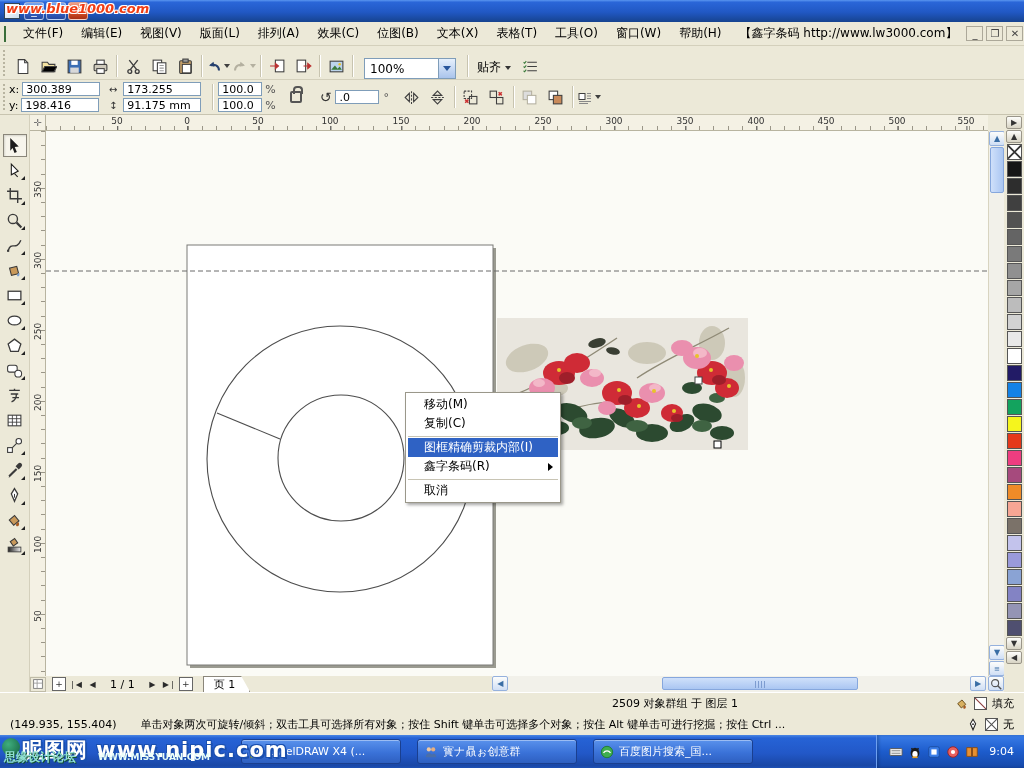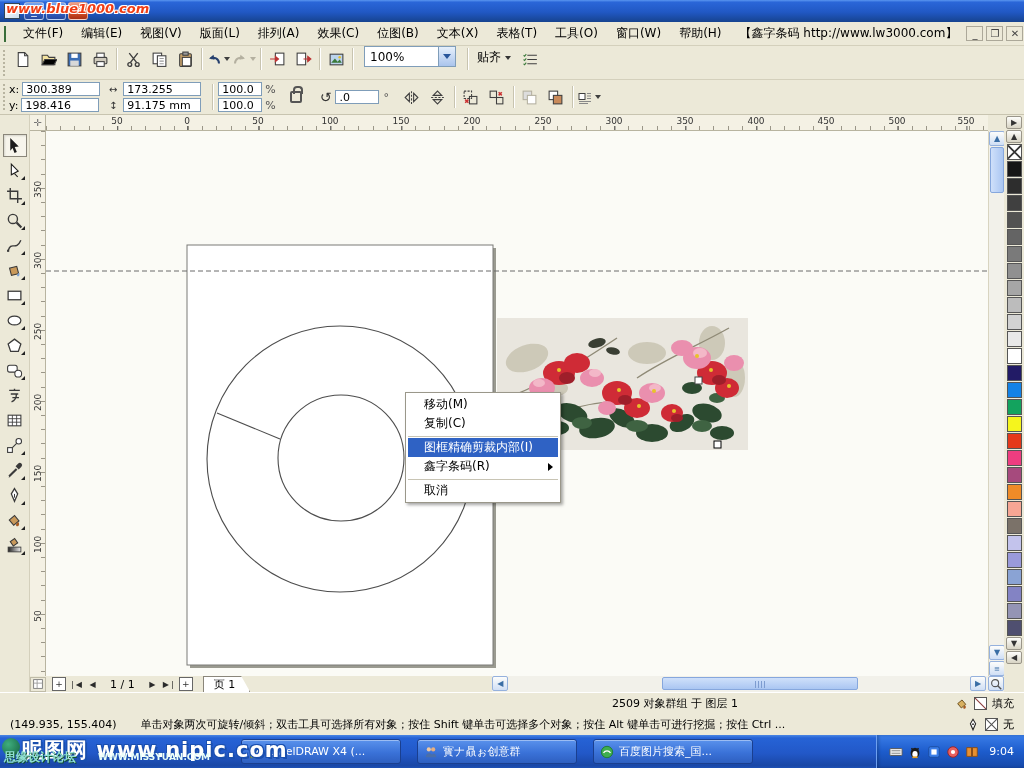--- a/index.html
+++ b/index.html
@@ -25,21 +25,21 @@
     display:flex; align-items:center; padding-left:2px; color:#000; }
   #menubar .app-ico2 { width:16px; height:16px; background:linear-gradient(135deg,#eaffea,#7ec87e); border:1px solid #3a6e3a; margin:0 8px 0 2px; }
   .menu-item { padding:3px 9px; cursor:default; white-space:nowrap; }
   #menubar .doc-btns { margin-left:auto; display:flex; gap:3px; padding-right:6px; color:#444; }
   .doc-btn { width:17px; height:15px; border:1px solid #aca899; background:#ece9d8; font-size:10px; line-height:13px; text-align:center; }
 
   
   .grip { width:5px; align-self:stretch; margin:3px 2px;
     background-image:radial-gradient(circle,#b8b4a0 1px,transparent 1.2px); background-size:4px 4px; }
   #toolbar { position:absolute; left:0; top:46px; width:1024px; height:34px; background:#ece9d8; border-bottom:1px solid #d4d0bc;
-    display:flex; align-items:flex-start; color:#3f3f3f; }
+    display:flex; align-items:flex-end; color:#3f3f3f; }
   .tb-item { width:26px; height:26px; display:flex; align-items:center; justify-content:center; border:1px solid transparent; position:relative; }
   .tb-item.sep { width:7px; border:none; background:none; }
   .tb-item.sep::before { content:""; display:block; width:1px; height:22px; background:#c8c4b0; margin:auto; box-shadow:1px 0 0 #fff; }
   .tb-item.disabled { color:#b4b0a0; }
   .tb-item .dd { width:0; height:0; border-left:3px solid transparent; border-right:3px solid transparent; border-top:4px solid currentColor; margin-left:2px; }
   .combo { display:flex; align-items:center; width:92px; height:21px; border:1px solid #7f9db9; background:#fff; margin:0 8px; }
   .combo .val { flex:1; padding:0 5px; font-size:12px; color:#000; }
   .combo .btn { width:17px; height:100%; background:linear-gradient(180deg,#e6f0fc,#aac4ec); border-left:1px solid #7f9db9; display:flex; align-items:center; justify-content:center; }
   .combo .btn i { width:0; height:0; border-left:4px solid transparent; border-right:4px solid transparent; border-top:5px solid #29569b; }
   .snap { display:flex; align-items:center; gap:4px; padding:3px 6px; color:#000; }

